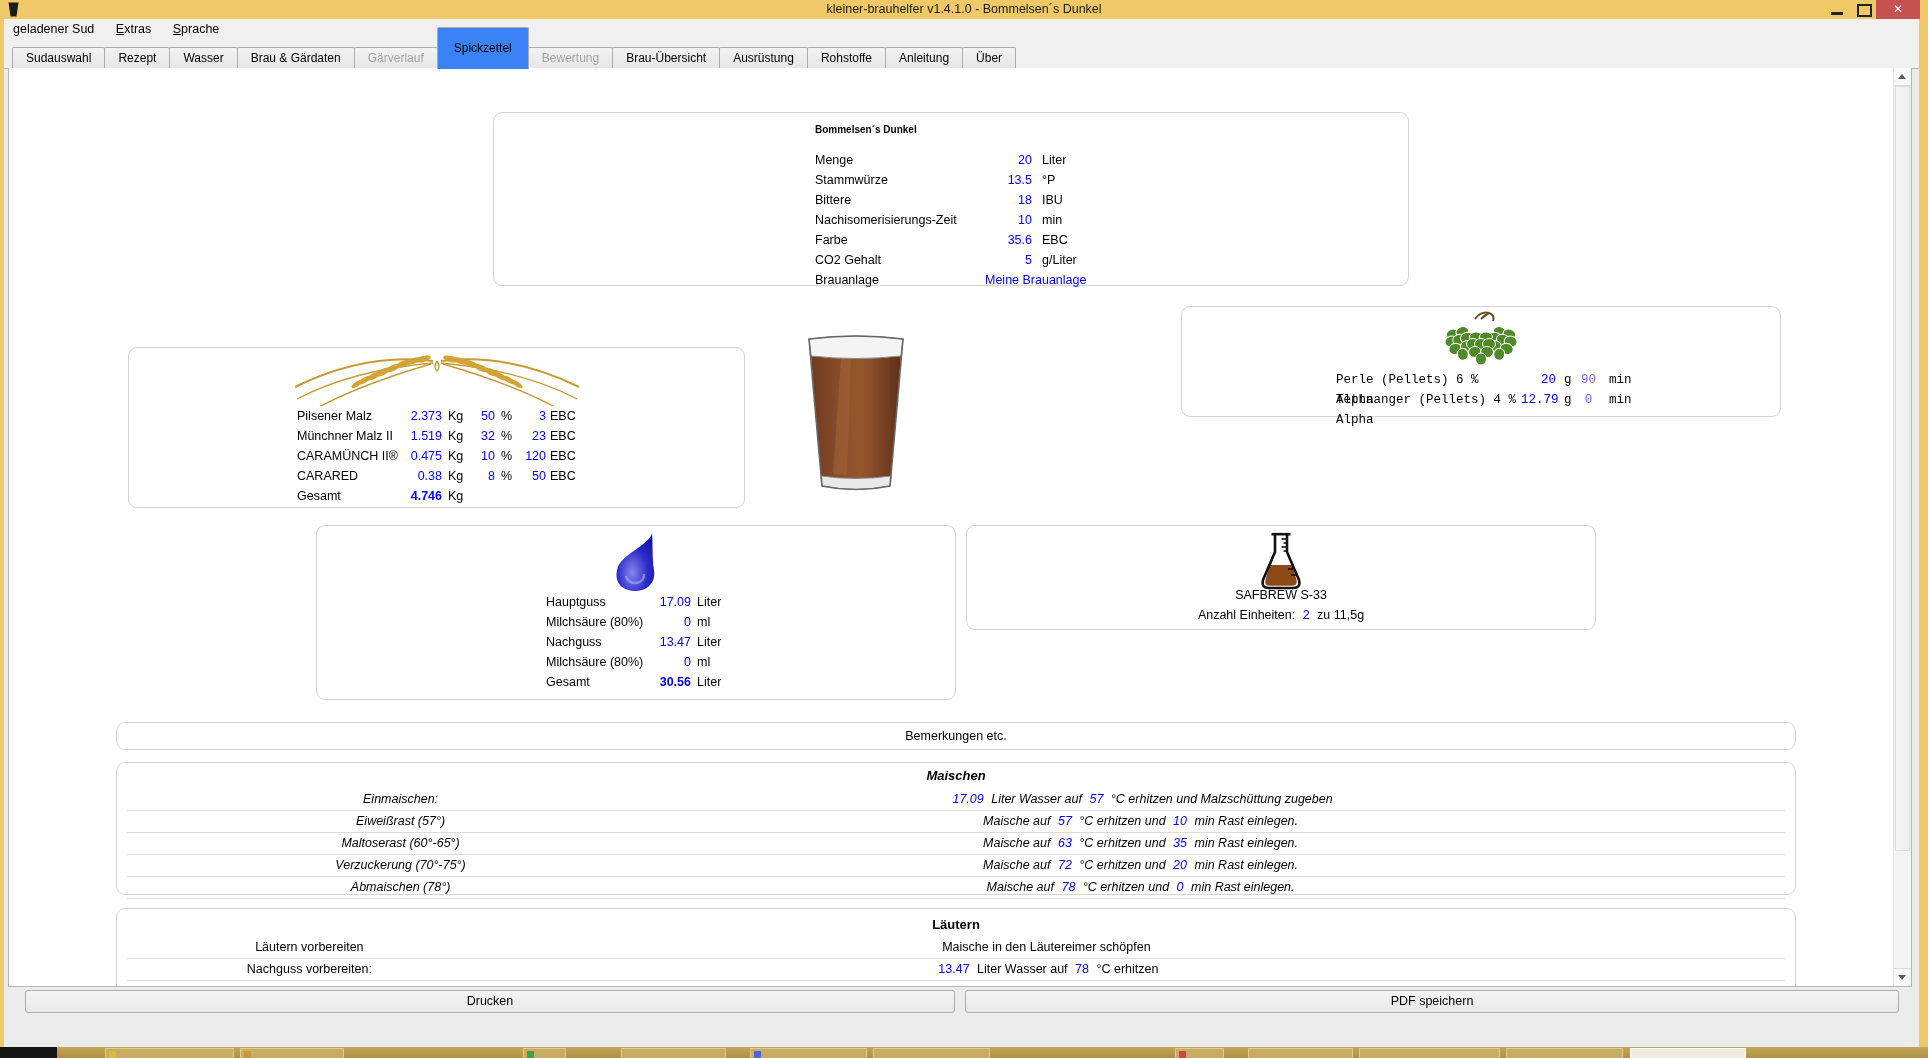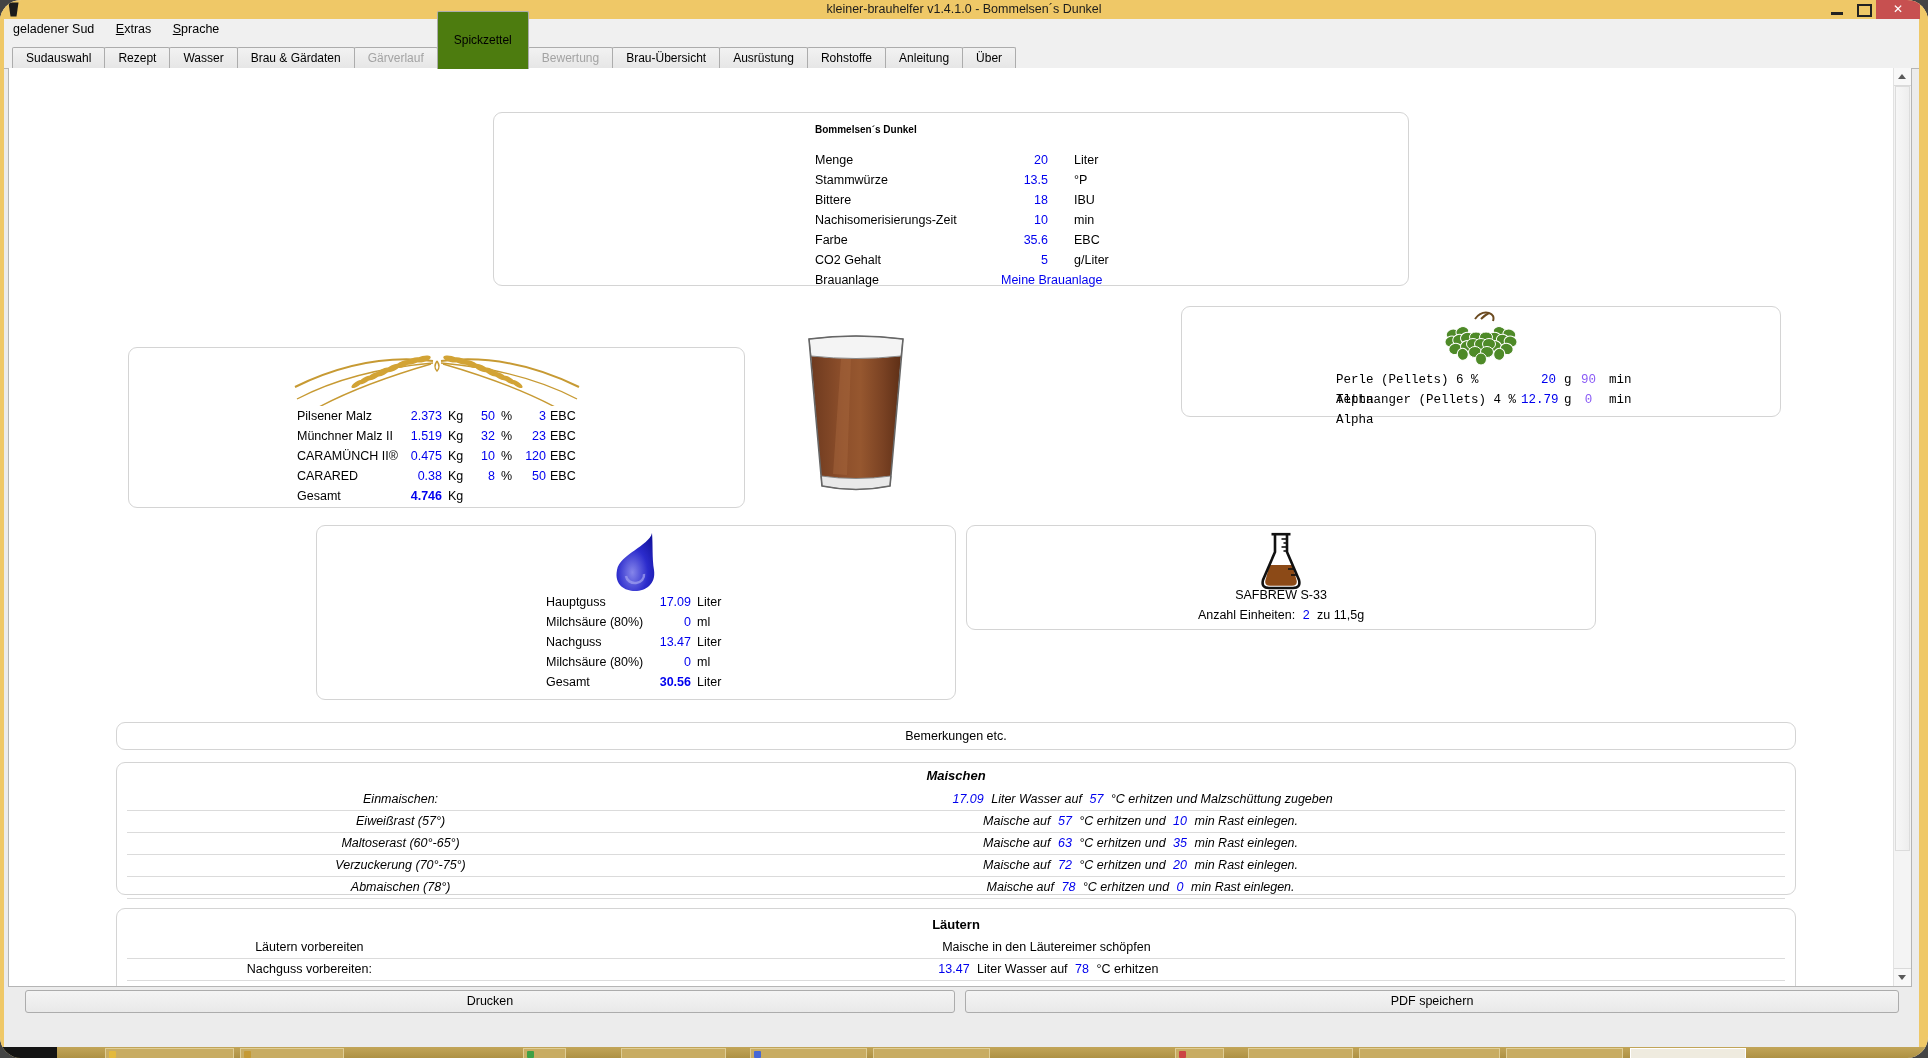--- a/index.html
+++ b/index.html
@@ -1,49 +1,49 @@
 <!DOCTYPE html>
 <html><head>
 <meta charset="utf-8">
 <style>
   html,body{margin:0;padding:0;background:#444;}
   #screen{position:relative;width:1928px;height:1058px;background:#ECECEC;overflow:hidden;
-          font-family:"Liberation Sans","DejaVu Sans",sans-serif;font-size:12.5px;color:#000;border-radius:21px;}
+          font-family:"Liberation Sans","DejaVu Sans",sans-serif;font-size:12.5px;color:#000;}
   
   .titlebar{position:absolute;left:0;top:0;right:0;height:19px;background:#EFC867;}
   .title-text{position:absolute;left:0;right:0;top:2px;text-align:center;font-size:12.5px;color:#1c1c1c;}
   .app-ico{position:absolute;left:7px;top:2px;width:13px;height:15px;}
   .win-btn{position:absolute;top:0;height:19px;cursor:default;}
   .btn-min{right:78px;width:24px;}
   .btn-min i{position:absolute;left:5px;top:12px;width:12px;height:3px;background:#222;}
   .btn-max{right:52px;width:24px;}
   .btn-max i{position:absolute;left:5px;top:4px;width:11px;height:9px;border:2px solid #222;}
   .btn-close{right:8px;width:44px;background:#C75050;color:#fff;text-align:center;line-height:18px;font-size:12px;}
   .border-l{position:absolute;left:0;top:0;width:4px;height:1047px;background:#EFC867;}
   .border-r{position:absolute;right:0;top:0;width:9px;height:1047px;background:#EFC867;}
   
   .menubar{position:absolute;left:4px;right:9px;top:19px;height:23px;background:#F0F0F0;border-bottom:3px solid #a16207;}
   .menu-item{display:inline-block;padding:3px 9px;font-size:12.5px;cursor:default;}
   
   .tabbar{position:absolute;left:4px;right:9px;top:42px;height:26px;background:#F0F0F0;
           display:flex;align-items:flex-end;border-bottom:1px solid #B5B5B5;padding-left:8px;}
   .tab{height:20px;line-height:20px;padding:0 13px;font-size:12px;border:1px solid #ACACAC;border-bottom:none;
        background:linear-gradient(#F2F2F2,#E6E6E6);margin-right:-1px;border-radius:2px 2px 0 0;cursor:default;white-space:nowrap;}
-  .tab.active{height:25px;line-height:25px;background:#4d7c0f;position:relative;z-index:3;margin-bottom:-1px;padding:16px 16px;}
+  .tab.active{height:25px;line-height:25px;background:#3b82f6;position:relative;z-index:3;margin-bottom:-1px;padding:8px 16px;}
   .tab.disabled{color:#A3A3A3;margin-top:12px;}
   
   .page{position:absolute;left:8px;top:68px;width:1902px;height:918px;background:#fff;
         border:1px solid #B5B5B5;border-top:none;overflow:hidden;}
   .panel{position:absolute;background:#fff;border:1px solid #D4D4D4;border-radius:9px;box-sizing:border-box;}
   .bold{font-weight:bold;}
   .pn{color:#0000EE;padding:0 4px;}
   
   .r-title{position:absolute;left:321px;top:11px;font-size:10px;font-weight:bold;}
   .r-rows{position:absolute;left:321px;top:37px;}
-  .r-row{display:flex;height:20px;line-height:20px;gap:16px;}
+  .r-row{display:flex;height:20px;line-height:20px;}
   .r-label{width:165px;}
   .r-val{width:52px;text-align:right;color:#0000EE;}
   .r-unit{margin-left:10px;}
   .r-link{margin-left:5px;color:#0000EE;}
   
   .wheat{position:absolute;left:50%;top:3px;transform:translateX(-50%);}
   .m-rows{position:absolute;left:168px;top:58px;}
   .m-row{display:flex;height:20px;line-height:20px;}
   .m-name{width:104px;}
   .m-amt{width:41px;text-align:right;color:#0000EE;}

